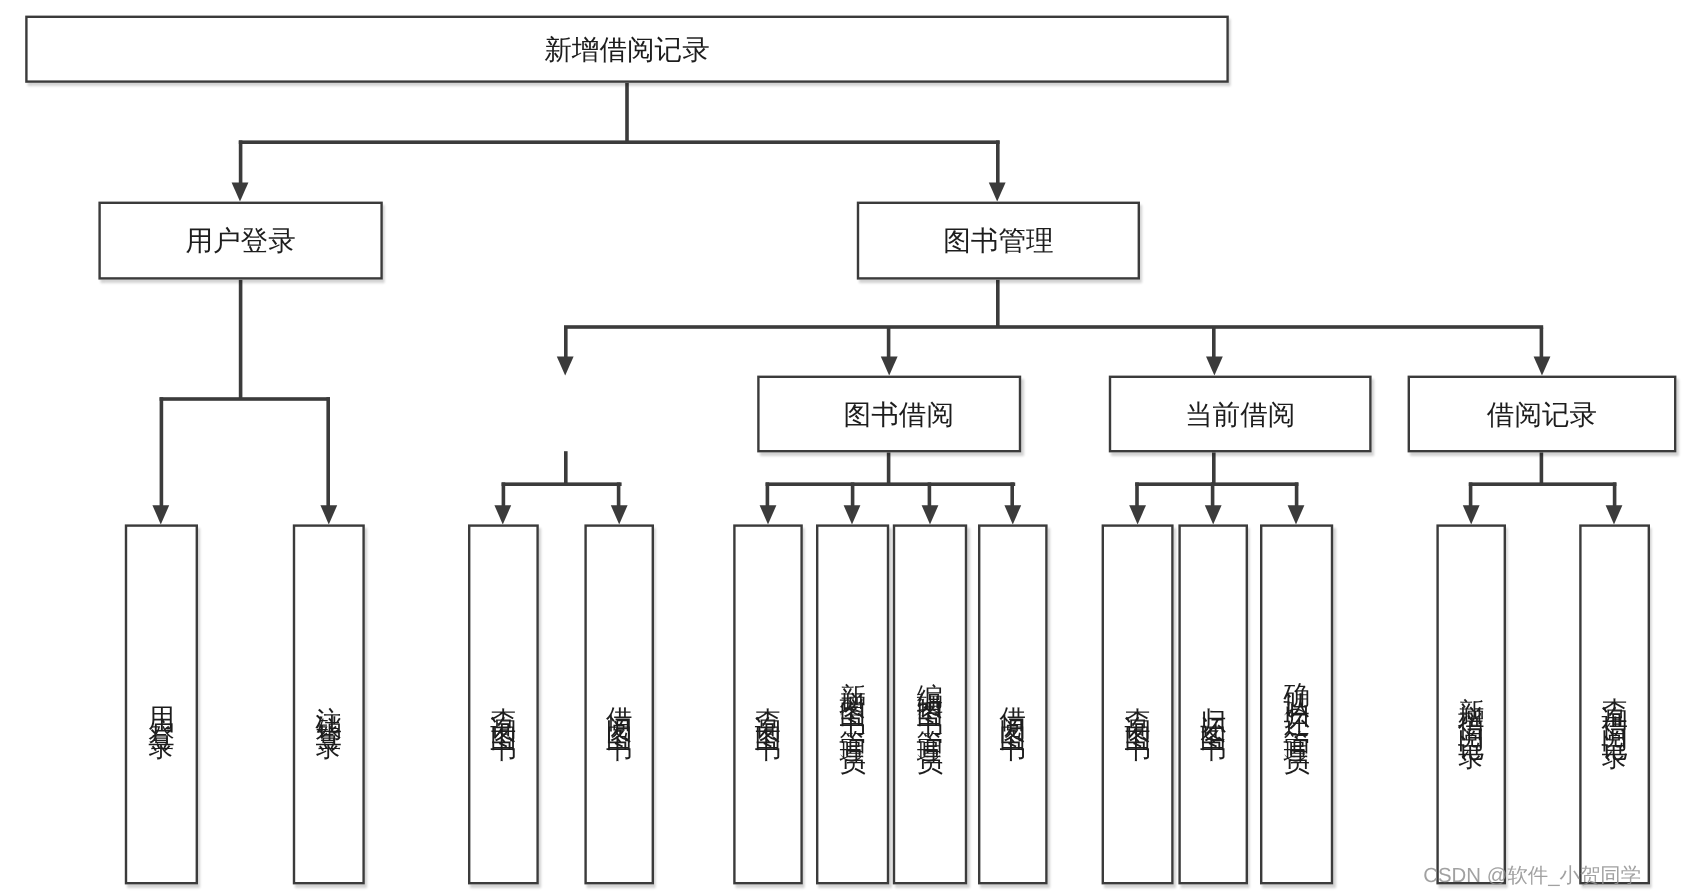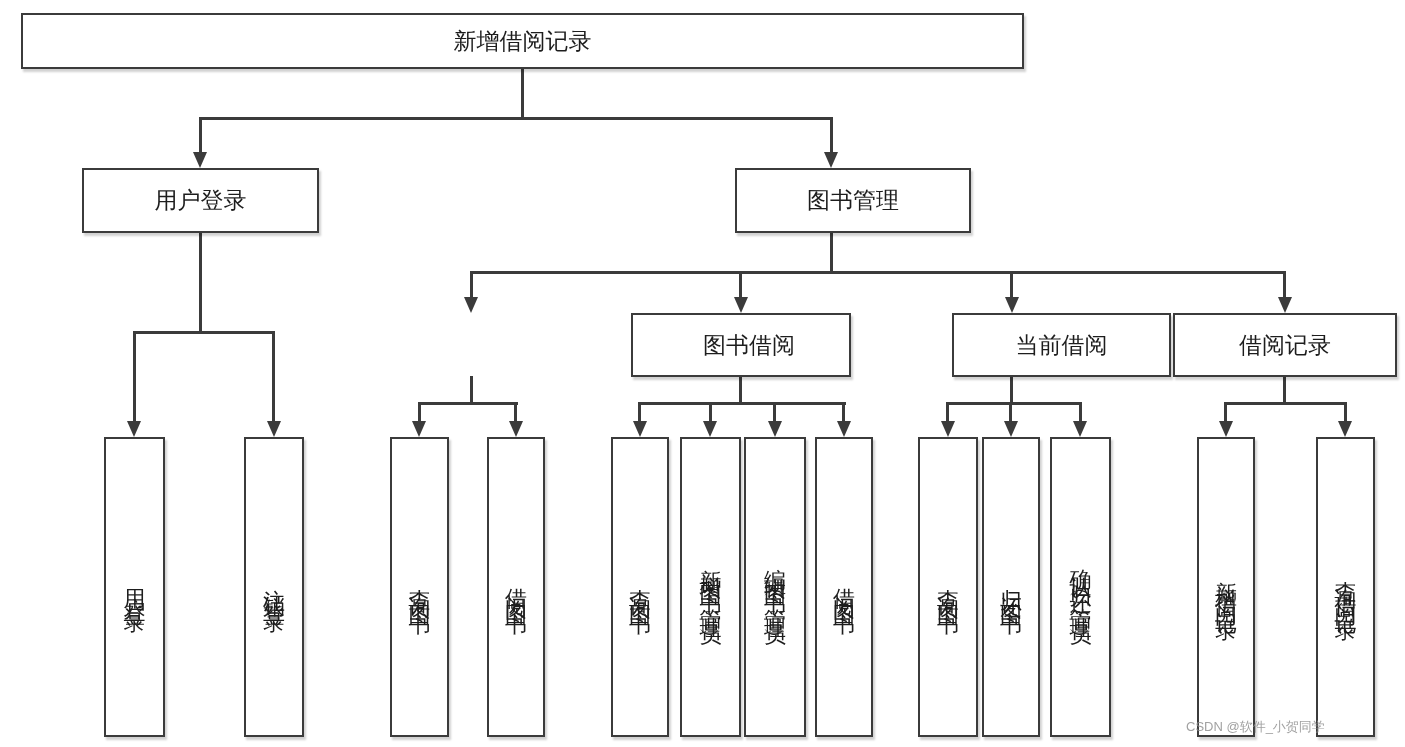--- a/index.html
+++ b/index.html
@@ -41,32 +41,32 @@
     width: 0; height: 0;
     border-left: 7px solid transparent;
     border-right: 7px solid transparent;
     border-top: 16px solid #3b3b3b;
     z-index: 1;
   }
   .watermark {
     position: absolute;
     left: 1186px;
     top: 718px;
-    font-size: 13px;
+    font-size: 17px;
     color: rgba(145,145,145,0.85);
     z-index: 10;
     white-space: nowrap;
   }
   
   .n-root   { left: 21px;   top: 13px;  width: 1003px; height: 56px; }
   .n-l2-0   { left: 82px;   top: 168px; width: 237px;  height: 65px; }
-  .n-l2-1   { left: 714px;  top: 168px; width: 236px;  height: 65px; margin-left: 21px; }
+  .n-l2-1   { left: 714px;  top: 168px; width: 236px;  height: 65px; }
   .n-l3-0   { left: 363px;  top: 313px; width: 217px;  height: 64px; }
   .n-l3-1   { left: 631px;  top: 313px; width: 220px;  height: 64px; padding-left: 16px; }
-  .n-l3-2   { left: 952px;  top: 313px; width: 219px;  height: 64px; }
+  .n-l3-2   { left: 924px;  top: 313px; width: 219px;  height: 64px; }
   .n-l3-3   { left: 1173px; top: 313px; width: 224px;  height: 64px; }
   .n-l4-0   { left: 104px;  top: 437px; width: 61px; height: 300px; }
   .n-l4-1   { left: 244px;  top: 437px; width: 60px; height: 300px; }
   .n-l4-2   { left: 390px;  top: 437px; width: 59px; height: 300px; }
   .n-l4-3   { left: 487px;  top: 437px; width: 58px; height: 300px; }
   .n-l4-4   { left: 611px;  top: 437px; width: 58px; height: 300px; }
   .n-l4-5   { left: 680px;  top: 437px; width: 61px; height: 300px; }
   .n-l4-6   { left: 744px;  top: 437px; width: 62px; height: 300px; }
   .n-l4-7   { left: 815px;  top: 437px; width: 58px; height: 300px; }
   .n-l4-8   { left: 918px;  top: 437px; width: 60px; height: 300px; }

